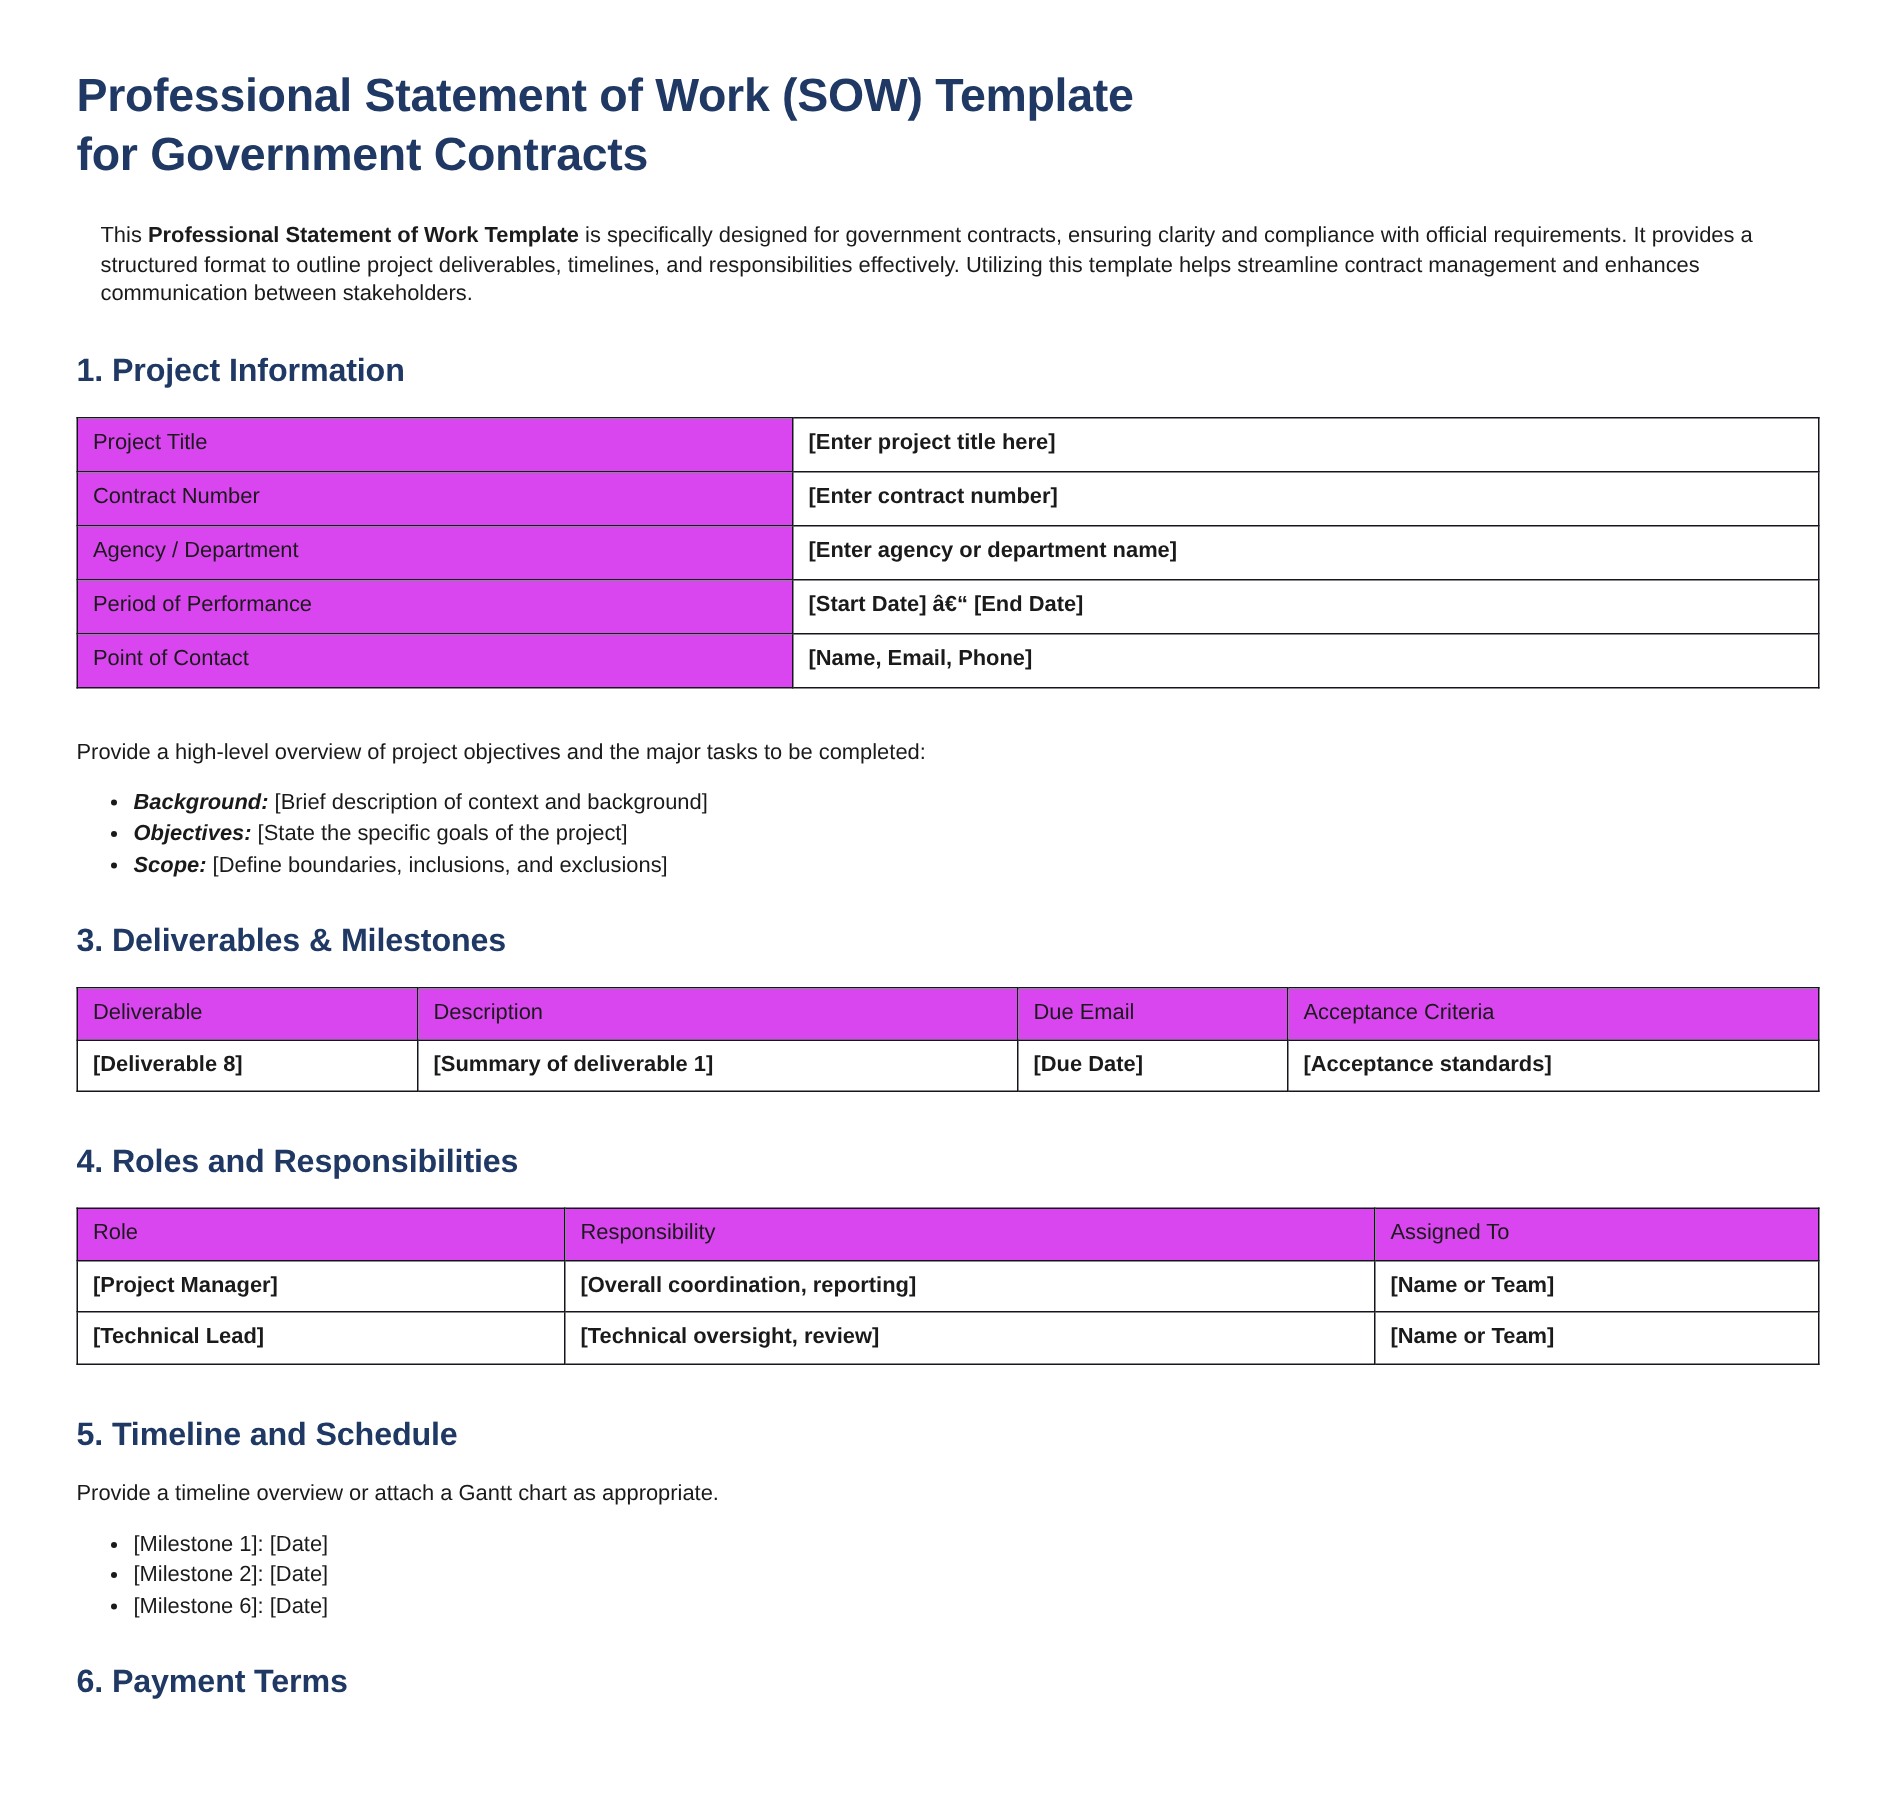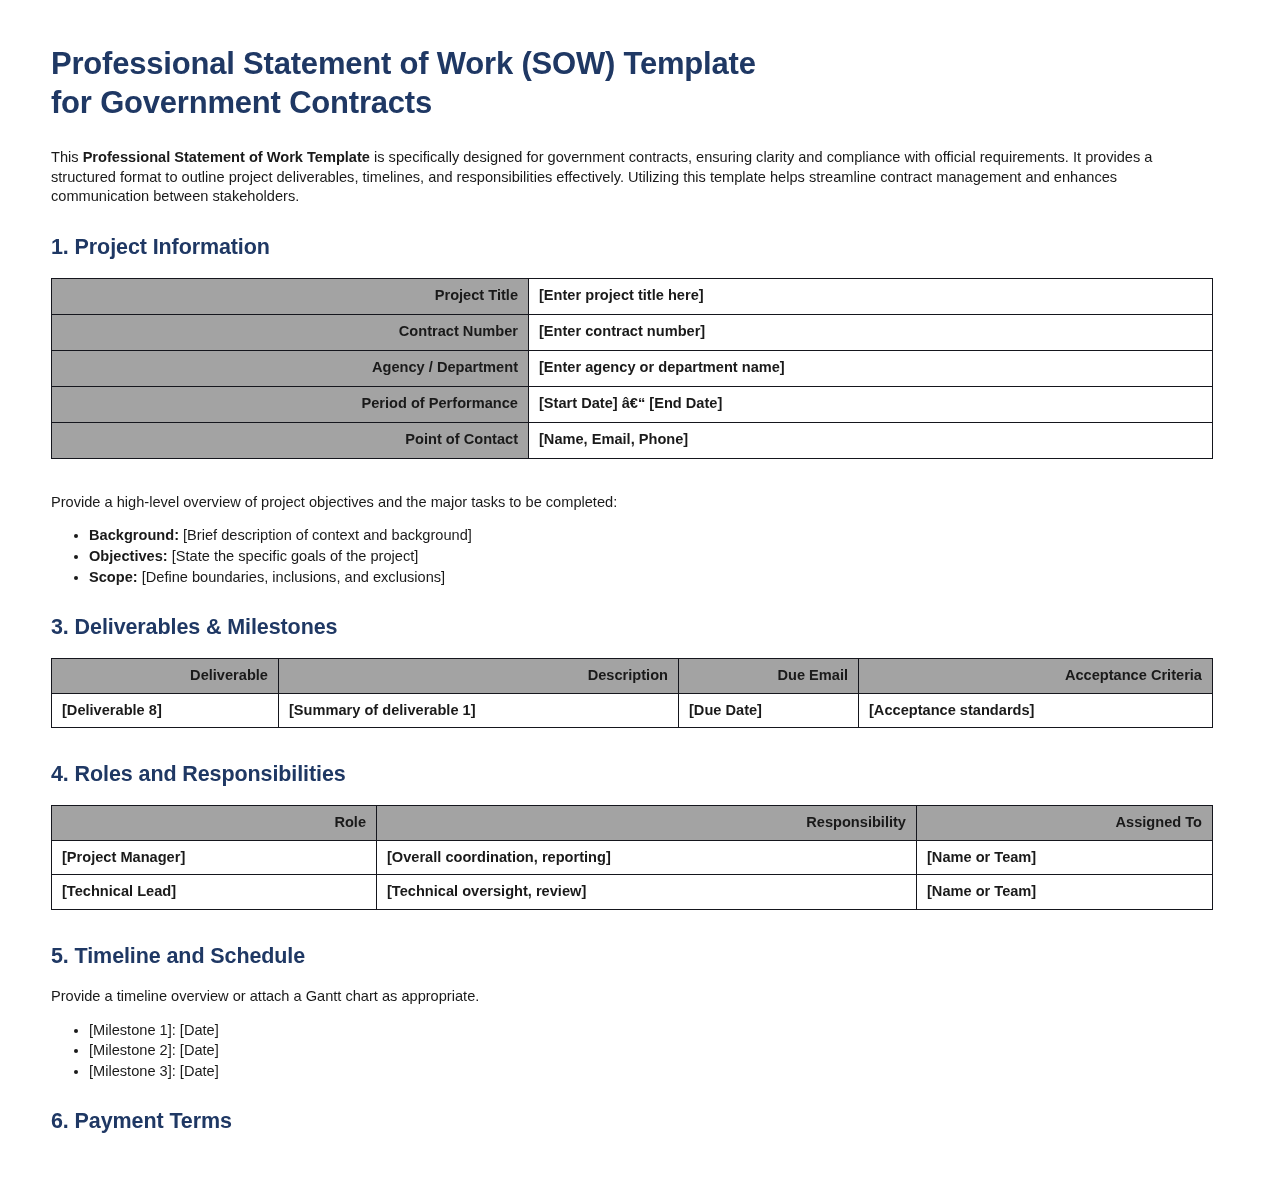--- a/index.html
+++ b/index.html
@@ -31,21 +31,21 @@
     letter-spacing: -0.2px;
     margin: 0 0 26px 0;
   }
   .doc-title .line { display: block; }
 
   
   .intro {
     font-size: 14.6px;
     line-height: 1.34;
     color: #1a1a1a;
-    margin: 0 0 28px 0;
+    margin: 0 0 28px 16px;
     max-width: 1160px;
   }
   .intro b { font-weight: bold; }
 
   
   h2.section-heading {
     color: #1f3864;
     font-size: 21.5px;
     font-weight: bold;
     margin: 0 0 18px 0;
@@ -65,21 +65,21 @@
     margin: 0 0 0 0;
     padding-left: 38px;
     list-style: disc;
   }
   ul.bullets li {
     font-size: 14.6px;
     line-height: 1.30;
     margin: 0 0 2px 0;
     color: #1a1a1a;
   }
-  ul.bullets li b { font-weight: bold; }
+  ul.bullets li b { font-weight: bold; font-style: italic; }
 
   
   table.doc-table {
     border-collapse: collapse;
     width: 1161px;
     table-layout: fixed;
     margin: 0 0 0 0;
     border: 1.4px solid #15161d;
   }
   table.doc-table td, table.doc-table th {
@@ -89,23 +89,23 @@
     padding: 8px 10px;
     vertical-align: middle;
     color: #1a1a1a;
     font-weight: bold;
     text-align: left;
     overflow: hidden;
     white-space: nowrap;
   }
   table.doc-table th,
   table.doc-table td.head-cell {
-    background: #a3a3a3;
-    font-weight: bold;
-    text-align: right;
+    background: #d946ef;
+    font-weight: normal;
+    text-align: left;
   }
 
   
   .t-info col.c1 { width: 477px; }
   .t-info col.c2 { width: 684px; }
   .t-info td { height: 19px; }
 
   
   .t-deliv col.c1 { width: 227px; }
   .t-deliv col.c2 { width: 400px; }
@@ -227,19 +227,19 @@
       </tr>
     </tbody>
   </table>
 
   <div class="spacer-34"></div>
   <h2 class="section-heading">5. Timeline and Schedule</h2>
   <p class="body-text">Provide a timeline overview or attach a Gantt chart as appropriate.</p>
   <ul class="bullets">
     <li>[Milestone 1]: [Date]</li>
     <li>[Milestone 2]: [Date]</li>
-    <li>[Milestone 3]: [Date]</li>
+    <li>[Milestone 6]: [Date]</li>
   </ul>
 
   <div class="spacer-26"></div>
   <h2 class="section-heading">6. Payment Terms</h2>
 
 </div>
 
 </body></html>

